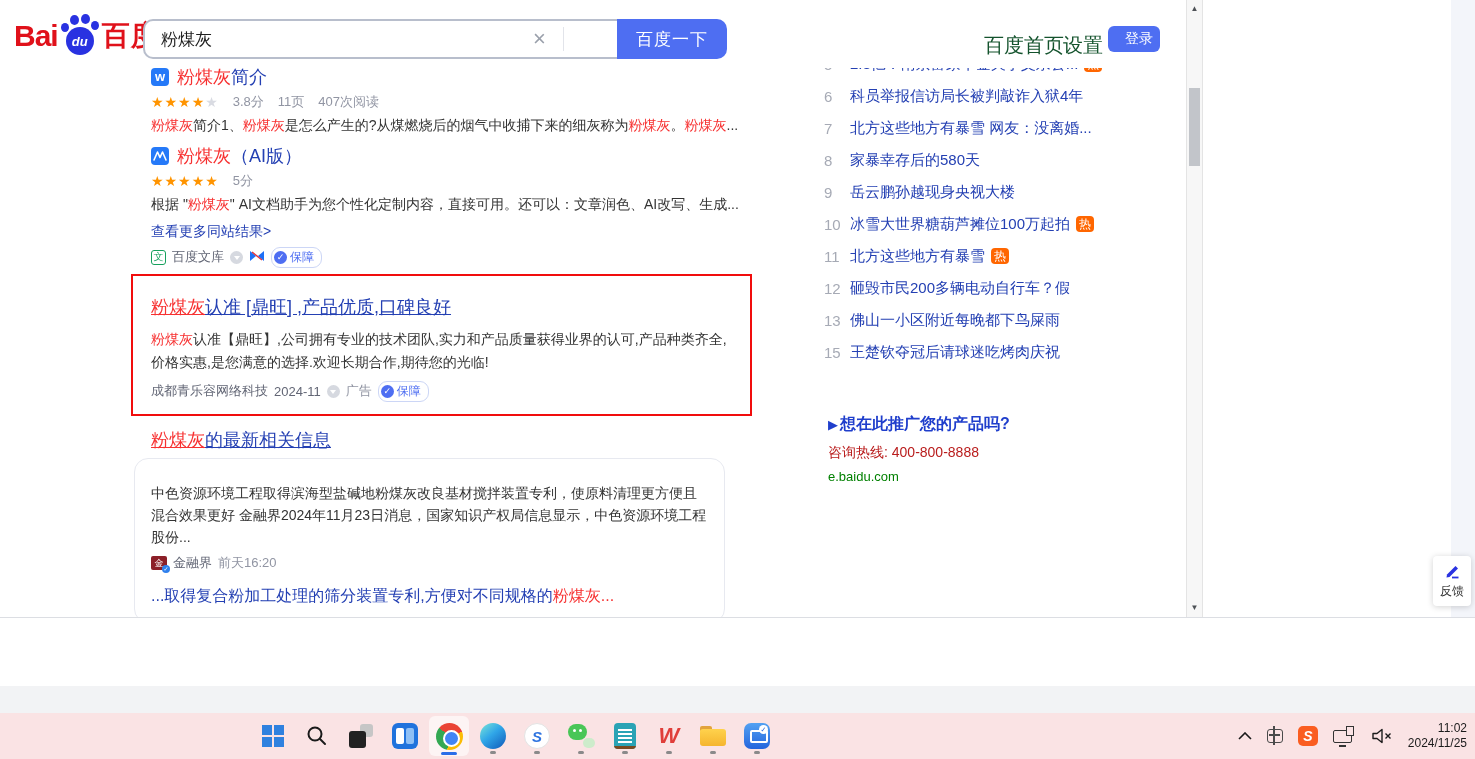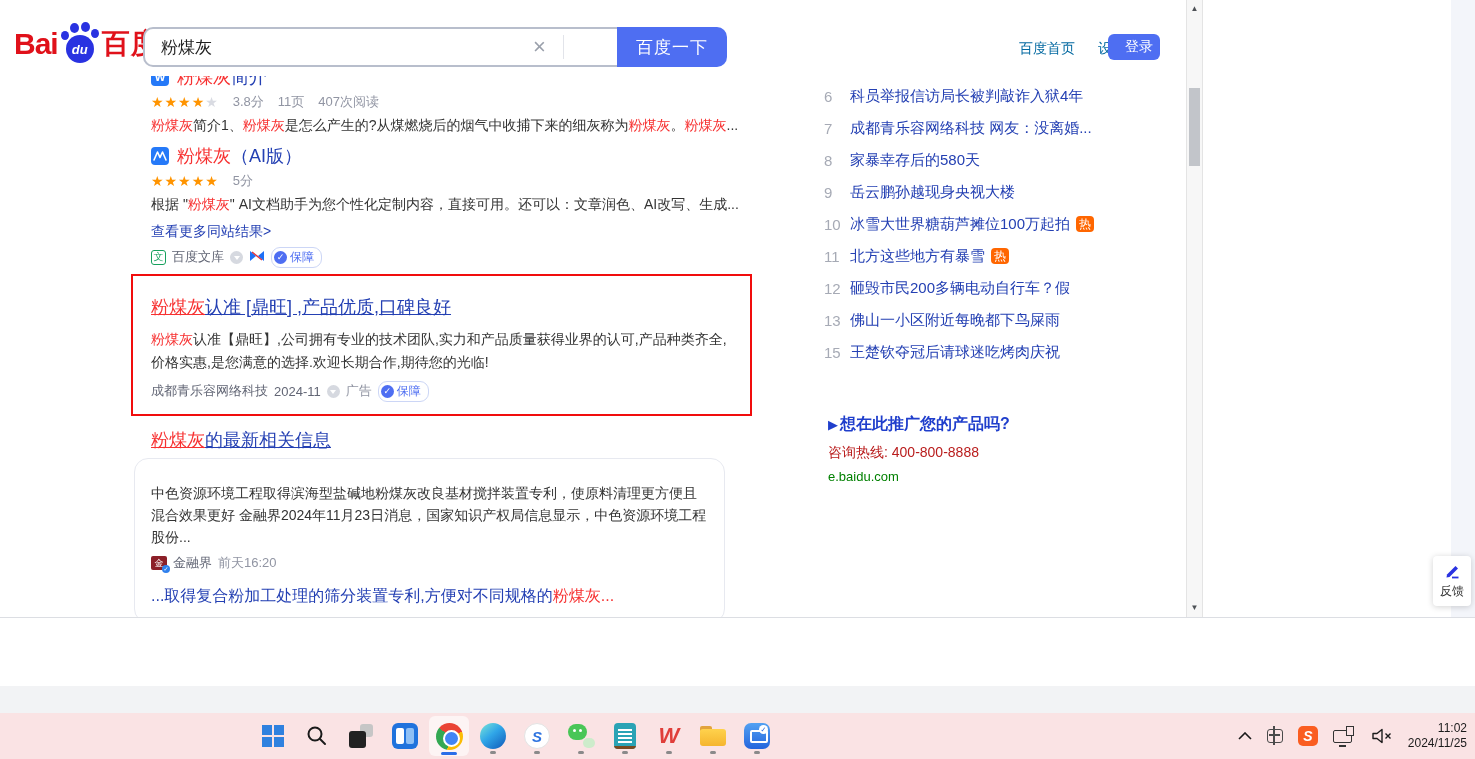--- a/index.html
+++ b/index.html
@@ -7,38 +7,38 @@
   body { font-family:"Liberation Sans","DejaVu Sans",sans-serif; background:#fff; position:relative; }
 
   .em { color:#f73131; }
   .u span { text-decoration:underline; }
 
   
   .viewport { position:absolute; left:0; top:0; width:1475px; height:618px; background:#fff; border-bottom:1px solid #dcdee3; overflow:hidden; }
   .desktop-strip { position:absolute; right:0; top:0; width:24px; height:618px; background:#f3f5fa; }
 
   
-  .page-header { position:absolute; left:0; top:12px; width:1186px; height:64px; background:#fff; z-index:6;text-decoration:underline; }
+  .page-header { position:absolute; left:0; top:4px; width:1186px; height:64px; background:#fff; z-index:6;text-decoration:underline; }
   .logo { position:absolute; left:14px; top:10px; display:flex; align-items:center; }
   .logo-bai { font-size:30px; font-weight:800; color:#e0111a; letter-spacing:-1px; }
   .paw { position:relative; width:40px; height:44px; margin:0 2px; }
   .paw .pad { position:absolute; left:6px; top:13px; width:28px; height:28px; background:#2932e1; border-radius:50%; color:#fff; font-size:13px; font-weight:700; font-style:italic; display:flex; align-items:center; justify-content:center; }
   .paw .toe { position:absolute; background:#2932e1; border-radius:50%; }
   .toe1 { left:1px; top:9px; width:8px; height:9px; }
   .toe2 { left:10px; top:1px; width:9px; height:10px; }
   .toe3 { left:21px; top:0; width:9px; height:10px; }
   .toe4 { left:31px; top:7px; width:8px; height:9px; }
   .logo-cn { font-size:28px; font-weight:700; color:#e0111a; letter-spacing:1px; }
 
   .search-wrap { position:absolute; left:143px; top:15px; width:474px; height:40px; }
   .search-input { width:100%; height:100%; border:2px solid #b8becc; border-right:none; border-radius:10px 0 0 10px; font-size:17px; color:#1f1f1f; padding:0 80px 0 16px; outline:none; font-family:inherit; background:#fff; }
   .clear-x { position:absolute; left:390px; top:7px; font-size:22px; color:#9aa0ab; cursor:pointer; line-height:26px; }
   .search-divider { position:absolute; left:420px; top:8px; width:1px; height:24px; background:#e2e4ea; }
   .search-btn { position:absolute; left:617px; top:15px; width:110px; height:40px; background:#4e6ef2; color:#fff; border:none; border-radius:0 10px 10px 0; font-size:17px; letter-spacing:1px; cursor:pointer; font-family:inherit; }
-  .top-nav-link { position:absolute; top:28px; font-size:14px; color:#0369a1; text-decoration:none;margin-left:35px; }
+  .top-nav-link { position:absolute; top:28px; font-size:20px; color:#14532d; text-decoration:none; }
   .nav-home { left:984px; } .nav-settings { left:1063px; }
   .login-btn { position:absolute; left:1108px; top:22px; width:52px; height:26px; background:#4e6ef2; color:#fff; border:none; border-radius:6px; font-size:14px; cursor:pointer; font-family:inherit;padding-left:10px; }
 
   
   .left-col { position:absolute; left:151px; top:66px; width:604px; z-index:1; }
   .result-title { display:flex; align-items:center; gap:8px; font-size:18px; line-height:22px; color:#2440b3; text-decoration:none; }
   .sq-icon { width:18px; height:18px; border-radius:4px; background:#2579f8; color:#fff; font-size:13px; font-weight:700; display:inline-flex; align-items:center; justify-content:center; flex:none; }
   .stars-row { margin-top:6px; display:flex; align-items:center; gap:14px; font-size:13px; color:#9195a3; height:16px; }
   .stars { letter-spacing:1px; font-size:14px; line-height:14px; }
   .stars .on { color:#ff9400; } .stars .off { color:#d9dbe2; }
@@ -233,21 +233,21 @@
         <span class="hot-rank">5</span>
         <span class="hot-text">2.8亿？南京富家千金关于父亲公...</span>
         <span class="hot-badge">热</span>
       </div>
     <div class="hot-row">
         <span class="hot-rank">6</span>
         <span class="hot-text">科员举报信访局长被判敲诈入狱4年</span>
       </div>
     <div class="hot-row">
         <span class="hot-rank">7</span>
-        <span class="hot-text">成都青乐容网络科技 网友：没离婚...</span>
+        <span class="hot-text">北方这些地方有暴雪 网友：没离婚...</span>
       </div>
     <div class="hot-row">
         <span class="hot-rank">8</span>
         <span class="hot-text">家暴幸存后的580天</span>
       </div>
     <div class="hot-row">
         <span class="hot-rank">9</span>
         <span class="hot-text">岳云鹏孙越现身央视大楼</span>
       </div>
     <div class="hot-row">

